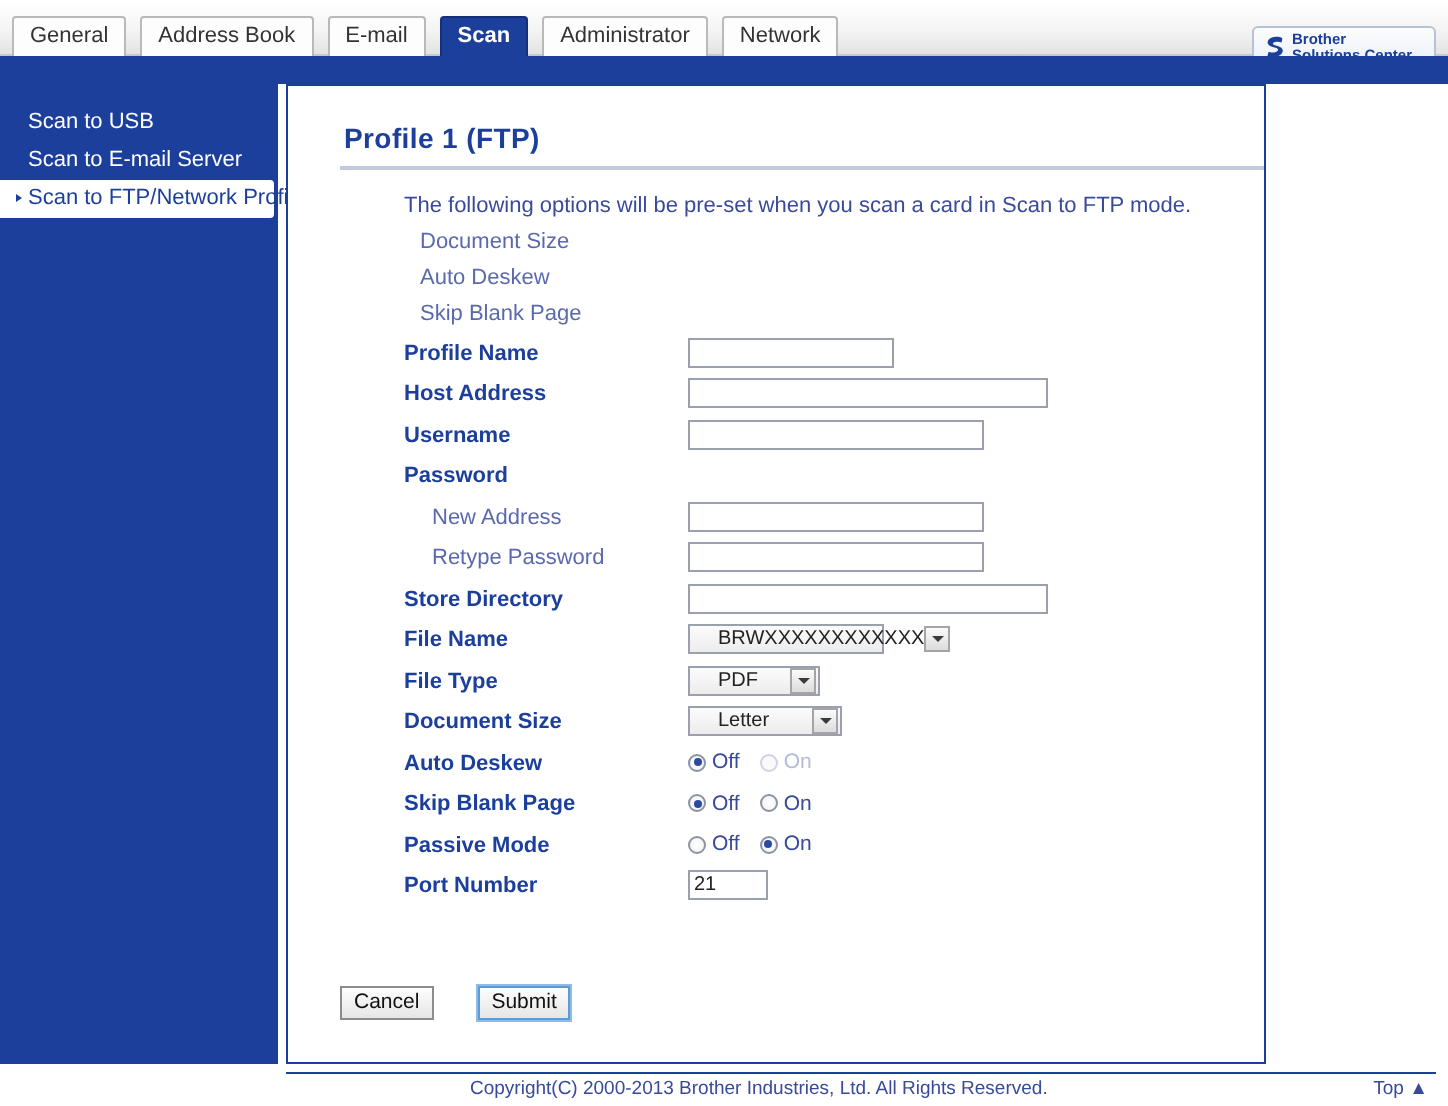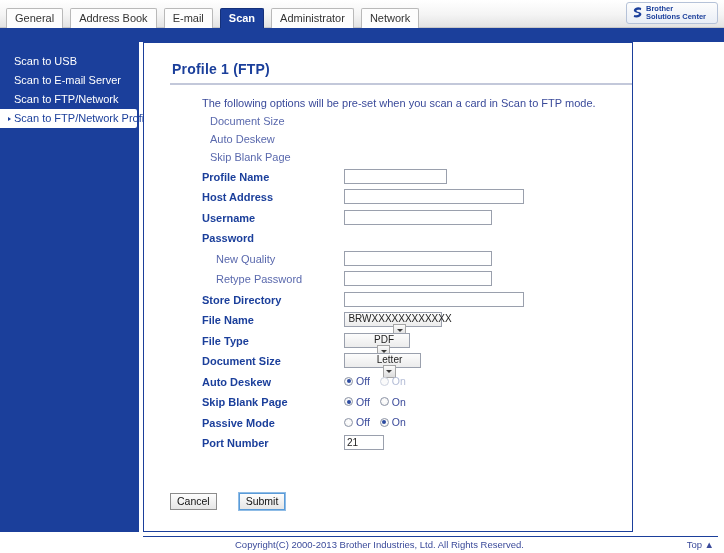--- a/index.html
+++ b/index.html
@@ -51,21 +51,21 @@
   .tab.active {
     background: #1b3f9b;
     border-color: #14307a;
     color: #ffffff;
     font-weight: bold;
   }
 
   
   #logo {
     position: absolute;
-    right: 6px; top: 2px;
+    right: 6px; top: 13px;
     width: 92px; height: 22px;
     background: linear-gradient(to bottom, #fdfdfd 0%, #e9eef6 100%);
     border: 1px solid #b5c2d8;
     border-radius: 3px;
     display: flex;
     align-items: center;
     box-sizing: border-box;
     padding-left: 2px;
     cursor: pointer;
   }
@@ -214,21 +214,20 @@
     background: linear-gradient(to bottom, #fcfcfc 0%, #ececec 100%);
     border: 1px solid #9aa0ad;
     box-sizing: border-box;
     display: flex;
     align-items: center;
     justify-content: space-between;
     font-size: 10px;
     color: #222222;
     cursor: pointer;
     padding-left: 14px;
-    flex-direction: column;
   }
   .sel .val { white-space: nowrap; }
   .sel .arrowbox {
     width: 13px;
     height: 13px;
     margin-right: 1px;
     flex: 0 0 13px;
     background: linear-gradient(to bottom, #fbfbfb 0%, #dcdcdc 100%);
     border: 1px solid #a5a5a5;
     box-sizing: border-box;
@@ -371,23 +370,20 @@
 
 <div id="headerband"></div>
 
 <div id="sidebar">
   <div class="side-item">
     <span>Scan to USB</span>
   </div>
   <div class="side-item">
     <span>Scan to E-mail Server</span>
   </div>
-  <div class="side-item">
-    <span>Scan to FTP/Network</span>
-  </div>
   <div class="side-item active">
     <span class="marker"></span><span>Scan to FTP/Network Profile</span>
   </div>
 </div>
 
 <div id="content">
 
   <div id="page-title">Profile 1 (FTP)</div>
   <div id="title-rule"></div>
 
@@ -411,21 +407,21 @@
     <div class="row" style="height:20.5px;">
       <div class="lbl">Username</div>
       <input class="field" style="width: 148px;" type="text" value="">
     </div>
 
     <div class="row" style="height:20.5px;">
       <div class="lbl">Password</div>
     </div>
 
     <div class="row" style="height:20.5px;">
-      <div class="lbl sub">New Quality</div>
+      <div class="lbl sub">New Address</div>
       <input class="field" style="width: 148px;" type="password" value="">
     </div>
 
     <div class="row" style="height:20.5px;">
       <div class="lbl sub">Retype Password</div>
       <input class="field" style="width: 148px;" type="password" value="">
     </div>
 
     <div class="row" style="height:20.5px;">
       <div class="lbl">Store Directory</div>

